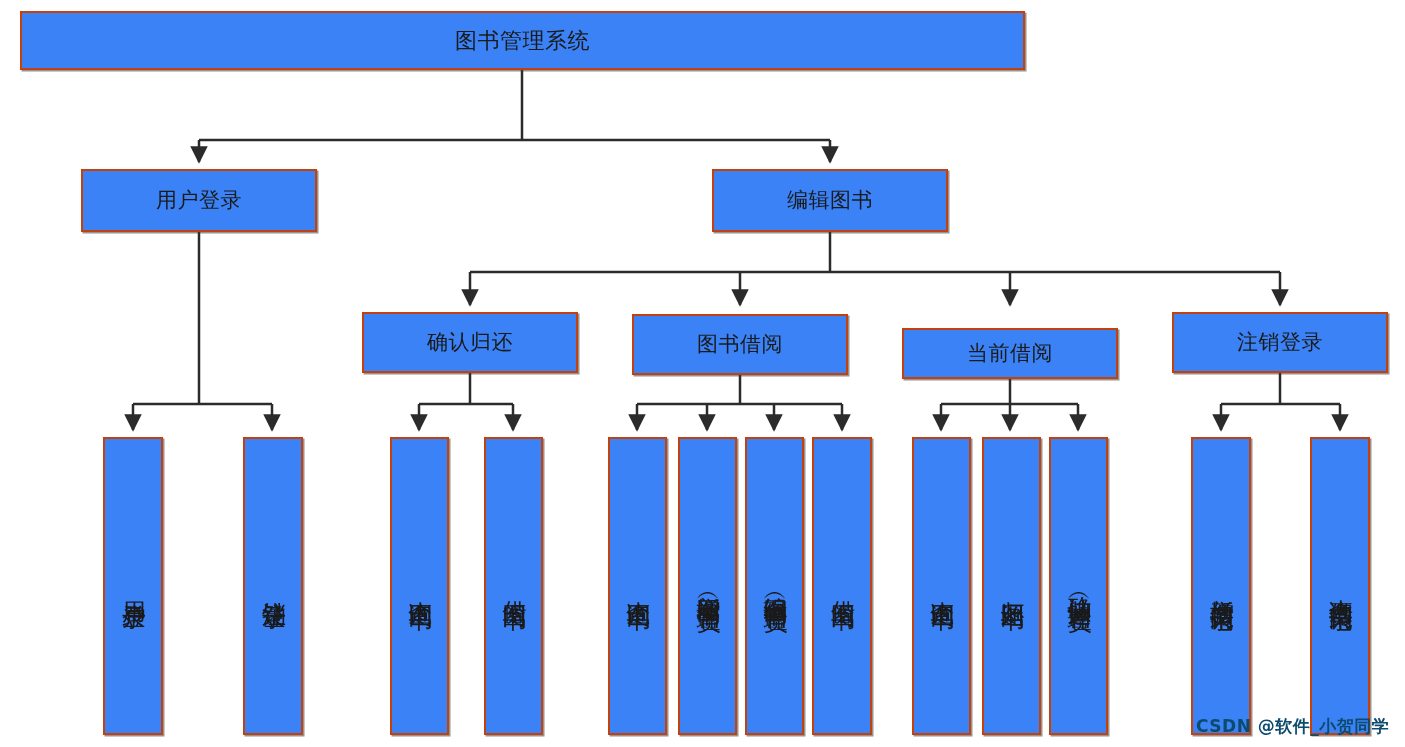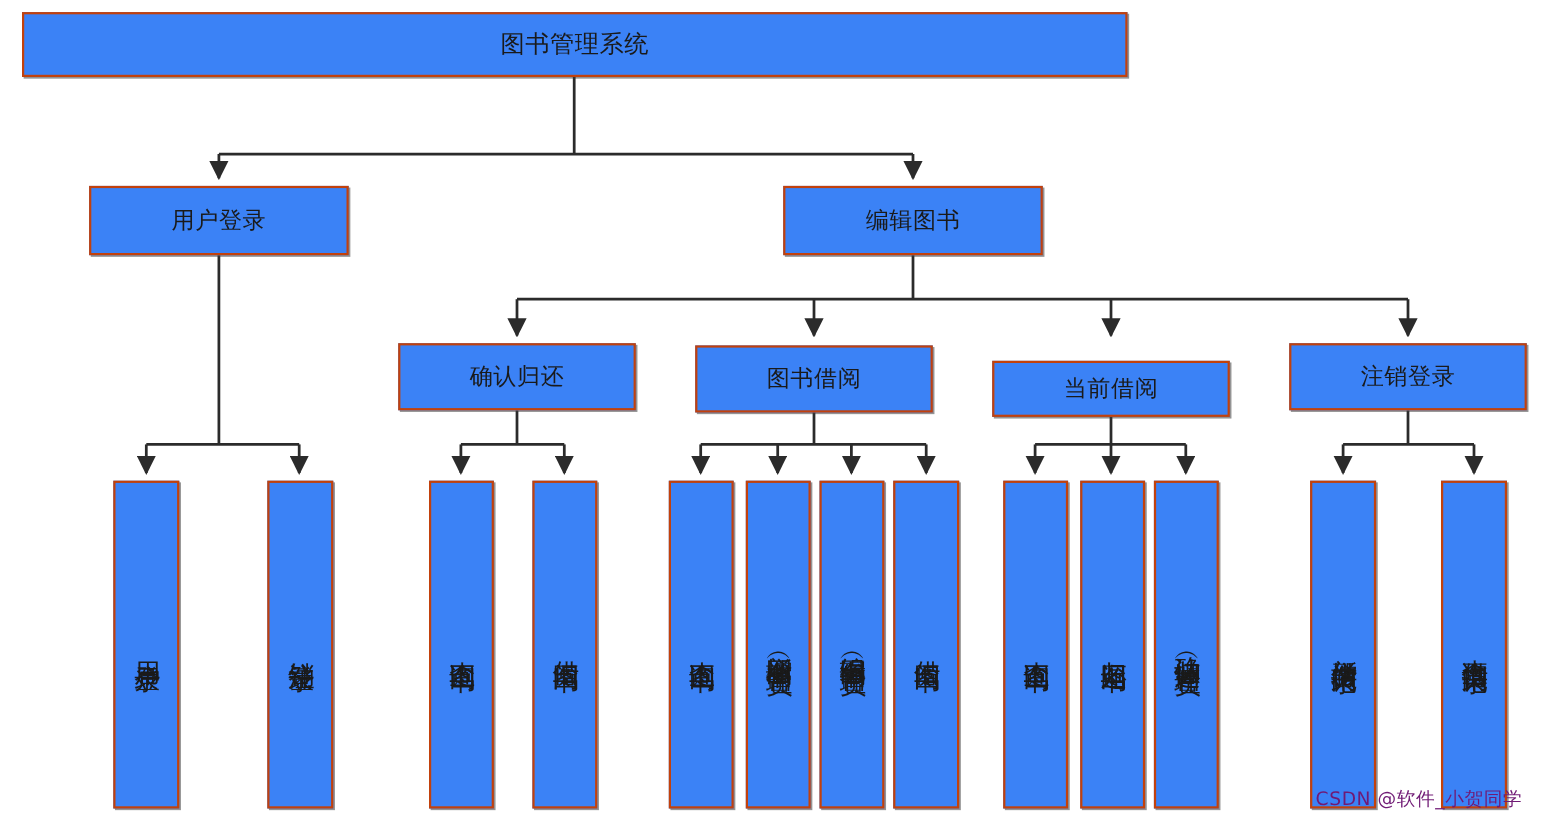--- a/index.html
+++ b/index.html
@@ -59,24 +59,25 @@
     writing-mode: vertical-rl;
     text-orientation: upright;
     font-size: 24px;
     line-height: 1.08;
     letter-spacing: 2px;
     white-space: nowrap;
   }
   .watermark {
     position: absolute;
     font-size: 17px;
-    color: #701a75;
+    color: #0c4a6e;
     letter-spacing: 0.5px;
     white-space: nowrap;
     font-family: "DejaVu Sans", "Liberation Sans", sans-serif;
+    font-weight: bold;
   }
 </style>
 </head>
 <body>
 
 <div id="canvas">
 
   <svg id="edges" viewBox="0 0 1405 747" width="1405" height="747">
     <defs>
       <marker id="arrow" viewBox="0 0 10 10" refX="9" refY="5" markerWidth="7" markerHeight="7" orient="auto-start-reverse">

